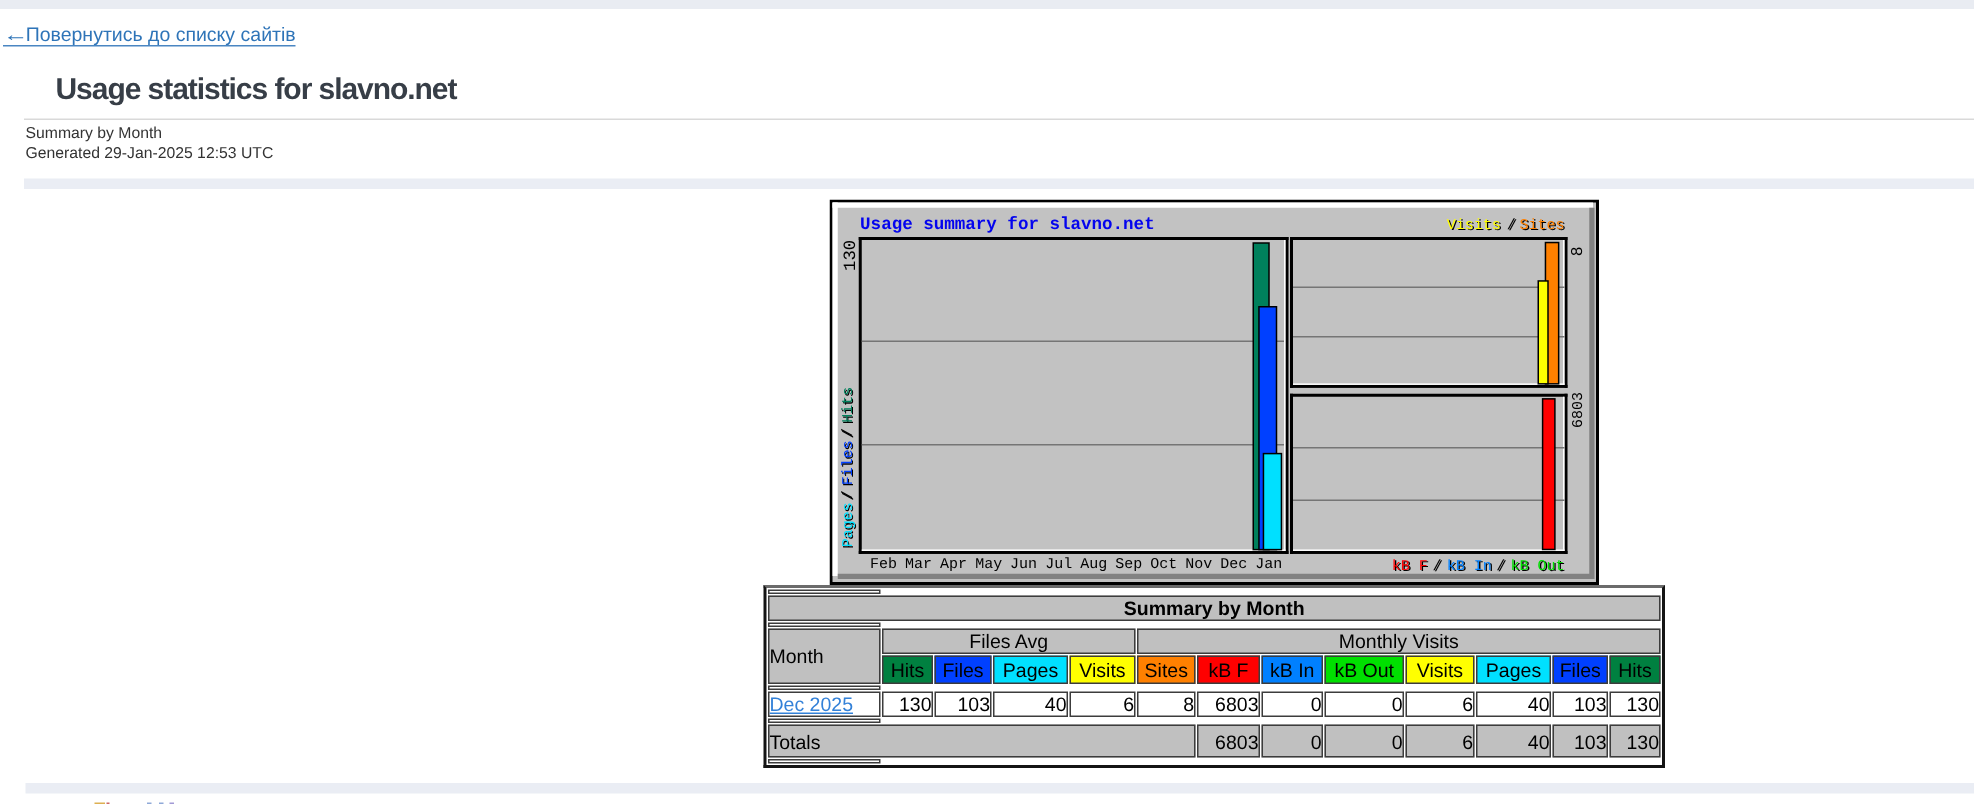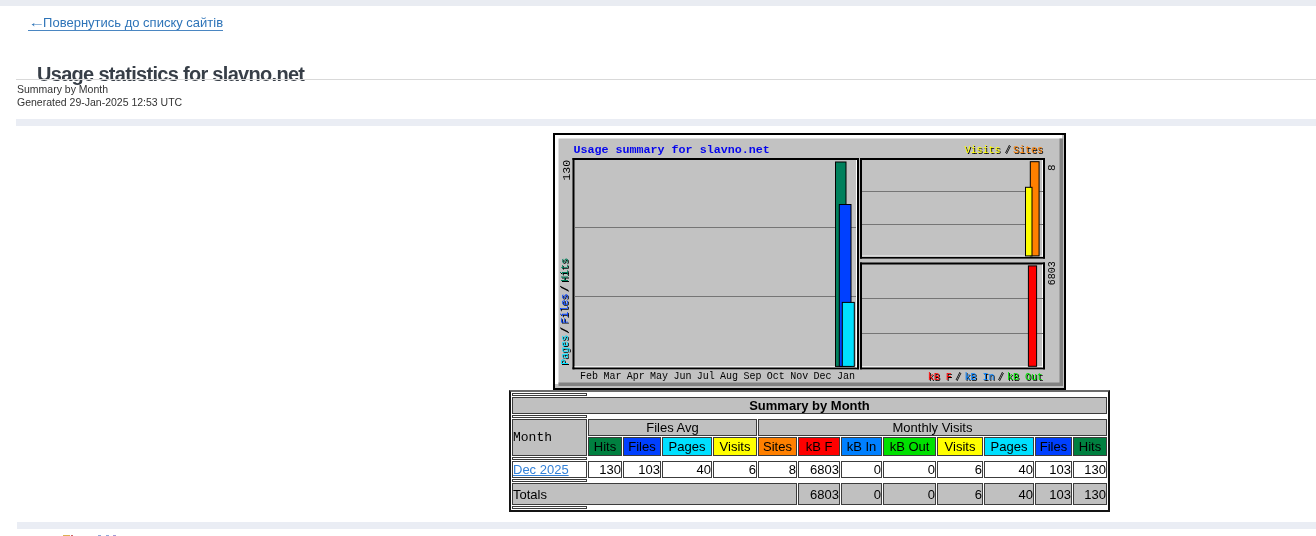--- a/index.html
+++ b/index.html
@@ -17,22 +17,22 @@
 .sp{height:3px;border:1px solid #3c3c3c;}
 .sp2{height:3px;}
 td.num{text-align:right;padding-right:2px;}
 a.mon{color:#3381d8;text-decoration:underline;}
 .ctr{text-align:center;}
 .lft{text-align:left;padding-left:2px;}
 </style>
 </head>
 <body>
 <div class="abs" style="left:0;top:0;width:1316px;height:6px;background:#e9ecf2;"></div>
-<a class="back abs" href="#" style="left:28px;top:16px;"><span class="arr">←</span> Повернутись до списку сайтів</a>
-<div id="h1" class="abs" style="left:37px;top:63px;">Usage statistics for slavno.net</div>
+<a class="back abs" href="#" style="left:2px;top:16px;"><span class="arr">←</span> Повернутись до списку сайтів</a>
+<div id="h1" class="abs" style="left:37px;top:49px;">Usage statistics for slavno.net</div>
 <div class="abs" style="left:16px;top:79px;width:1300px;height:1px;background:#d9d9d9;"></div>
 <div id="small" class="abs" style="left:17px;top:83px;">Summary by Month<br>Generated 29-Jan-2025 12:53 UTC</div>
 <div class="abs" style="left:16px;top:118.6px;width:1300px;height:7px;background:#eaedf4;"></div>
 
 <svg class="abs" style="left:553px;top:133px;" width="513" height="257">
   <rect x="0" y="0" width="513" height="257" fill="#000"></rect>
   <rect x="2" y="2" width="509" height="253" fill="#c2c2c2"></rect>
   <rect x="2" y="2" width="507" height="3.5" fill="#fff"></rect>
   <rect x="2" y="2" width="3.5" height="249" fill="#fff"></rect>
   <rect x="5.5" y="249.5" width="503.5" height="3.5" fill="#828282"></rect>
@@ -149,21 +149,21 @@
         <tr>
           <td class="sp"></td>
         </tr>
 <tr>
           <th class="t ctr" colspan="13" style="height:15px;">Summary by Month</th>
         </tr>
 <tr>
           <td class="sp"></td>
         </tr>
 <tr>
-<th class="gy lft" rowspan="2" style="height:15px;font-family:Liberation Mono, monospace;">Month</th>
+<th class="gy lft" rowspan="2" style="height:15px;">Month</th>
 <th class="gy ctr" colspan="4">Files Avg</th>
 <th class="gy ctr" colspan="8">Monthly Visits</th>
 </tr>
 <tr>
 <th class="ctr" style="background:#008040;height:19px;">Hits</th>
 <th class="ctr" style="background:#0040ff;">Files</th>
 <th class="ctr" style="background:#00e0ff;">Pages</th>
 <th class="ctr" style="background:#ffff00;">Visits</th>
 <th class="ctr" style="background:#ff8000;">Sites</th>
 <th class="ctr" style="background:#ff0000;">kB F</th>

